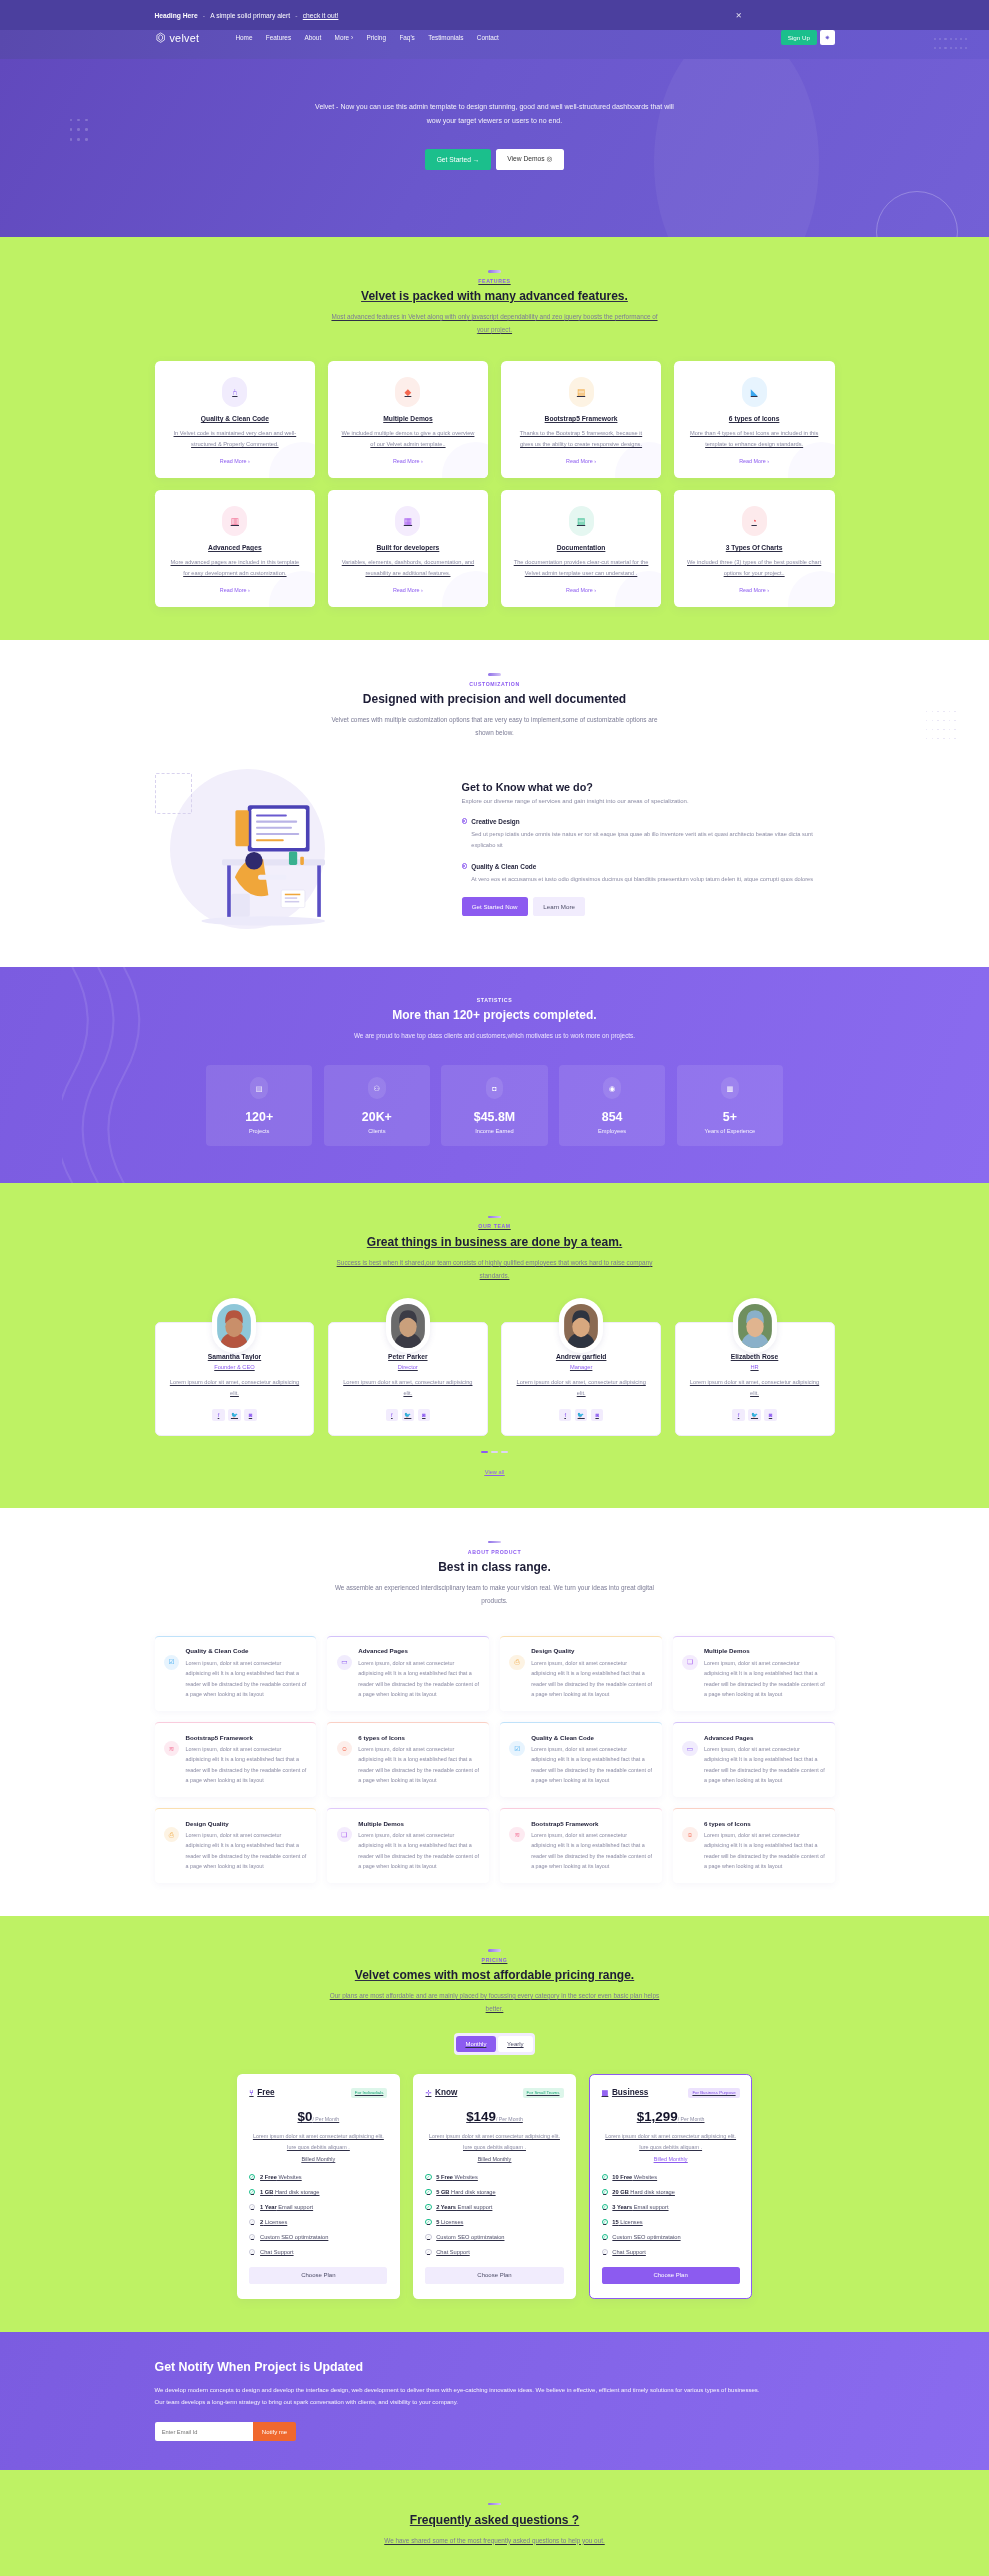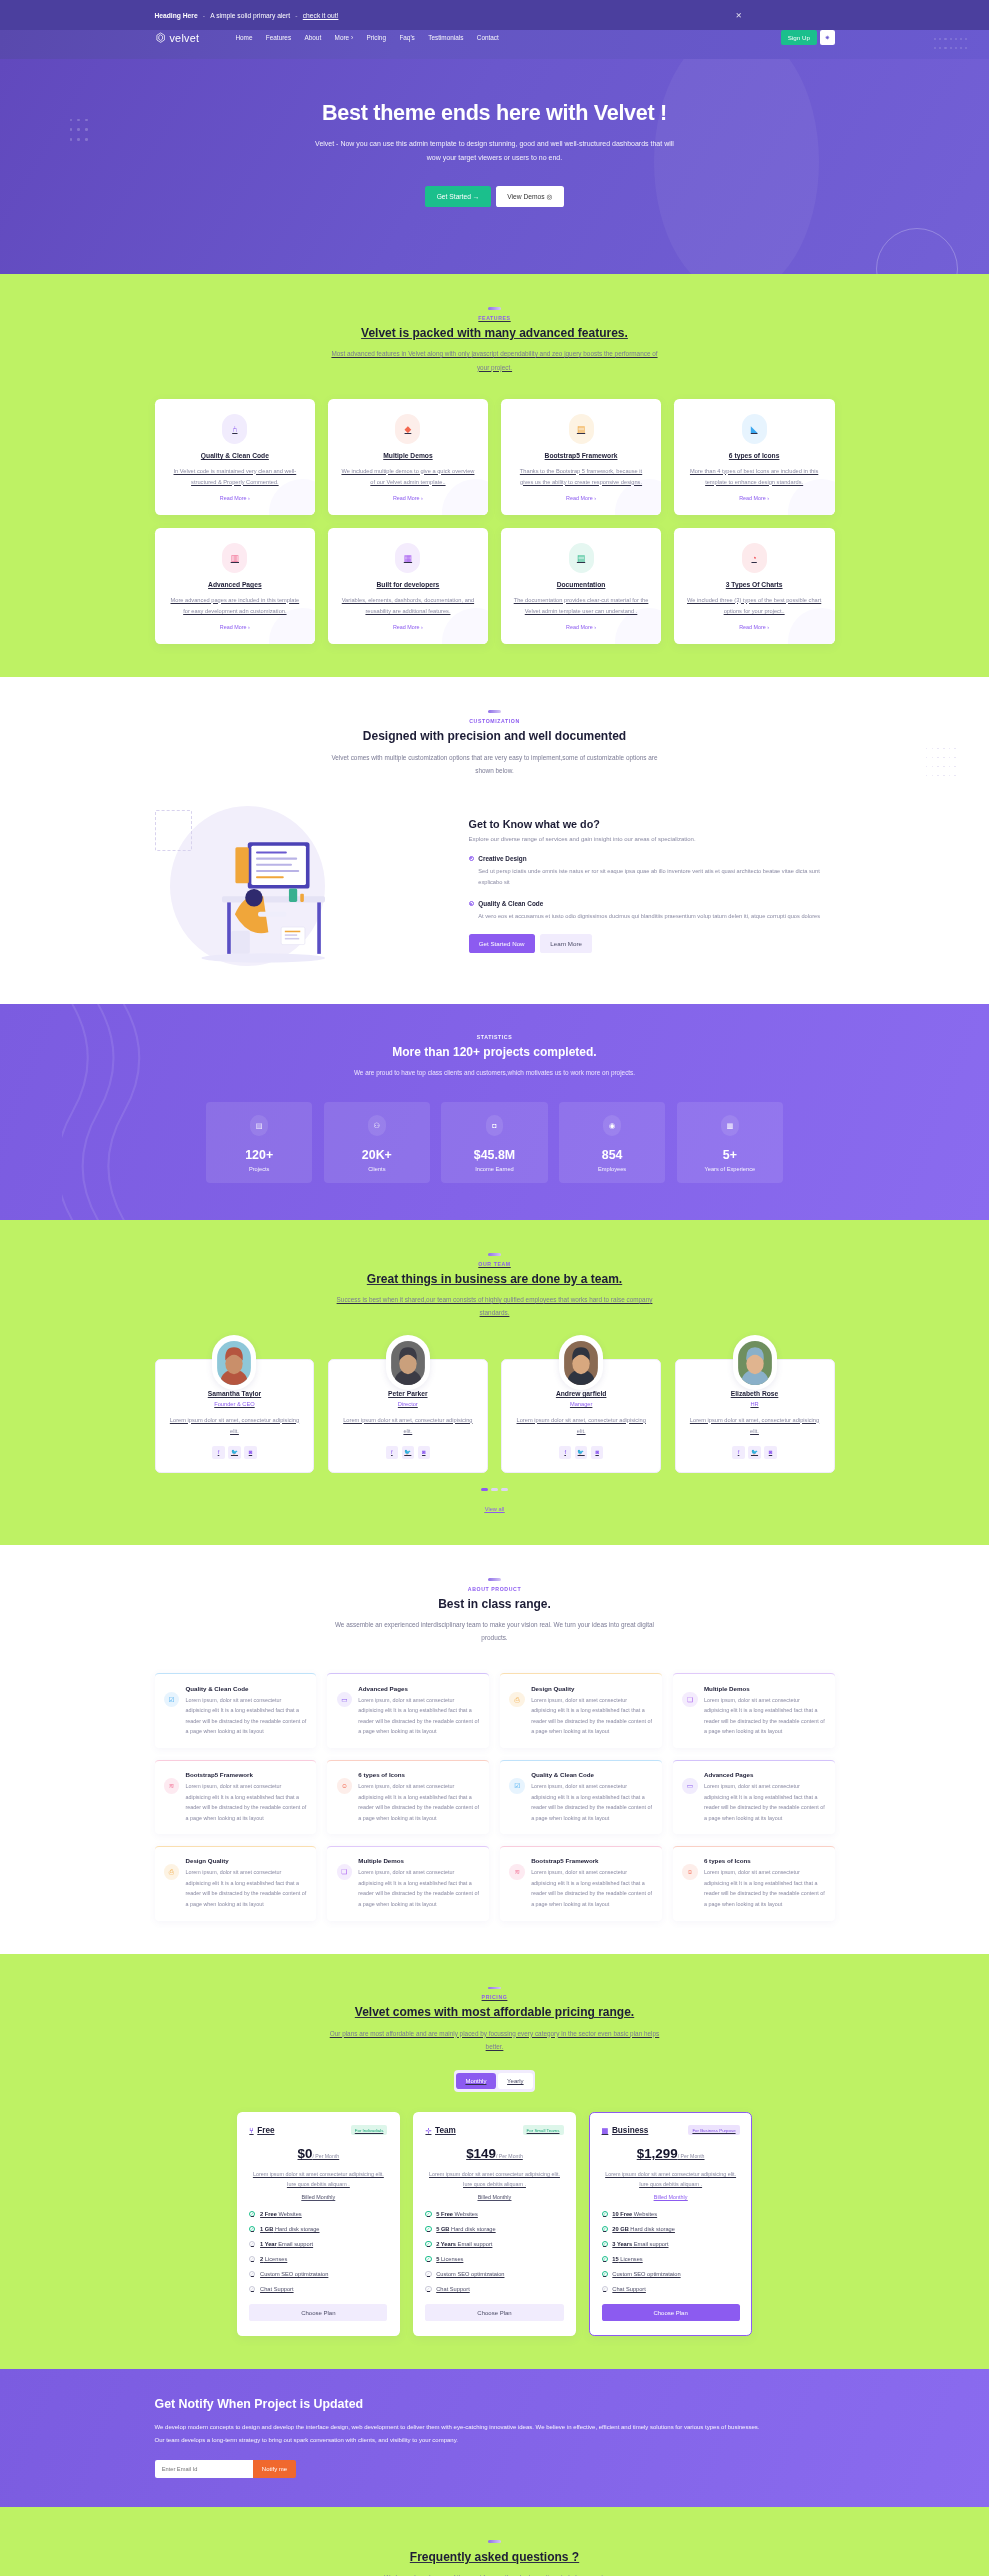--- a/index.html
+++ b/index.html
@@ -83,21 +83,21 @@
   .fcard { background:#fff;border-radius:5.2px;padding:15.5px 12.4px 13.4px;text-align:center;
       box-shadow:0 2.1px 9.3px rgba(100,90,170,.07); position:relative; overflow:hidden;}
   .fcard::after{content:"";position:absolute;right:-20.6px;bottom:-31px;width:67px;height:67px;border-radius:50%;background:#faf9ff;}
   .fcard > * { position:relative; z-index:1;}
   .fic { width:25px;height:30px;border-radius:13.4px;margin:0 auto 8.2px;display:flex;align-items:center;justify-content:center;font-size:8.8px;}
   .fcard h4{font-size:6.7px;font-weight:700;color:#1d1d36;margin-bottom:6.2px;}
   .fcard p{font-size:5.7px;color:#8a8aa3;line-height:1.95;}
   .read{display:inline-block;margin-top:7.2px;color:#8c5bf0;font-size:5.4px;text-decoration:none;}
 
   
-  .cust-row{display:flex;gap:25px;margin-top:24px;align-items:center;}
+  .cust-row{display:flex;gap:18px;margin-top:24px;align-items:center;}
   .cust-ill{flex:0 0 289px;height:170px;position:relative;}
   .cust-blob{position:absolute;left:15.5px;top:5.2px;width:155px;height:160px;border-radius:50%;background:#f2effb;}
   .cust-dash{position:absolute;left:0;top:9.3px;width:37px;height:41px;border:0.5px dashed #d8d2ee;border-radius:1.5px;}
   .ill-svg{position:absolute;left:31px;top:10.3px;}
   .cust-text{flex:1;}
   .cust-text h3{font-size:10.8px;font-weight:700;color:#1d1d36;margin-bottom:5.2px;}
   .cust-text .lead{font-size:6px;color:#8a8aa3;margin-bottom:13.4px;}
   .bullet{margin-bottom:11.3px;}
   .bullet h5{font-size:6.4px;font-weight:700;color:#1d1d36;display:flex;align-items:center;gap:4.1px;margin-bottom:4.1px;}
   .bullet .tgt{width:5.7px;height:5.7px;border:0.8px solid #8c5bf0;border-radius:50%;display:inline-flex;align-items:center;justify-content:center;}
@@ -226,21 +226,20 @@
   </div>
 </div>
 
 <section class="hero">
   <div class="hero-ell"></div>
   <div class="hero-plus">
     <i></i><i></i><i></i><br><i></i><i></i><i></i><br><i></i><i></i><i></i>
   </div>
   <div class="hero-circ"></div>
   <div class="wrap">
-    <h1>Best theme ends here with Velvet !</h1>
     <p>Velvet - Now you can use this admin template to design stunning, good and well well-structured dashboards that will wow your target viewers or users to no end.</p>
     <div class="hero-btns">
       <button class="btn-green">Get Started  →</button>
       <button class="btn-white">View Demos  ◎</button>
     </div>
   </div>
 </section>
 
 <section class="sec bg-lav">
   <div class="wrap">
@@ -592,21 +591,21 @@
           </div><div class="prli">
             <span class="ck">✓</span>
             <span><b></b><span>Custom SEO optimizataion</span></span>
           </div><div class="prli">
             <span class="ck">✓</span>
             <span><b></b><span>Chat Support</span></span>
           </div><button class="prbtn">Choose Plan</button></div>
         <div class="prcard"><div class="prhead">
             <div class="prname">
               <span class="ic">⊹</span>
-              <span>Team</span>
+              <span>Know</span>
             </div>
             <span class="prbadge">For Small Teams</span>
           </div><div class="prprice"><span style="font-size:13.4px;font-weight:700;color:#15152c">$149</span><span>/ Per Month</span></div><div class="prdesc">Lorem ipsum dolor sit amet consectetur adipisicing elit. Iure quos debitis aliquam .</div><a class="prbill" href="#">Billed Monthly</a><div class="prli ok">
             <span class="ck">✓</span>
             <span><b>5 Free</b><span> Websites</span></span>
           </div><div class="prli ok">
             <span class="ck">✓</span>
             <span><b>5 GB</b><span> Hard disk storage</span></span>
           </div><div class="prli ok">
             <span class="ck">✓</span>

